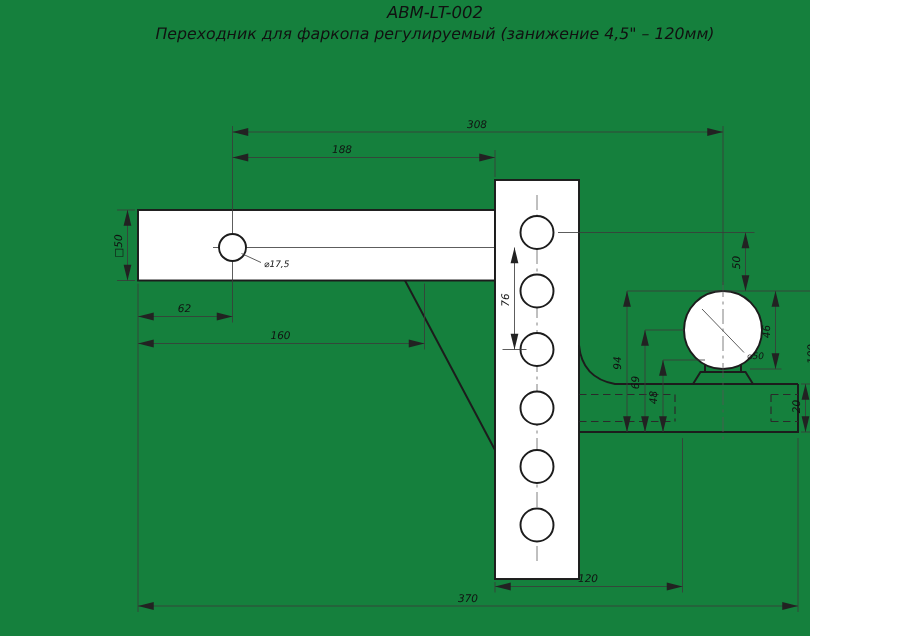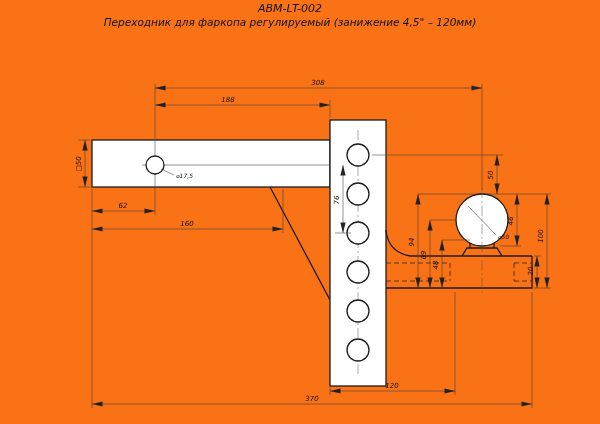--- a/index.html
+++ b/index.html
@@ -1,16 +1,16 @@
 <!DOCTYPE html>
 <html><head>
 <meta charset="utf-8">
 <style>
   html,body{margin:0;padding:0;background:#ffffff;}
-  .page{position:relative;width:600px;height:424px;background:#f97316;overflow:hidden;
+  .page{position:relative;width:540px;height:424px;background:#15803d;overflow:hidden;
         font-family:"DejaVu Sans",sans-serif;}
   svg{display:block;}
   .o  {stroke:#1c1c1c;stroke-width:1.3;fill:none;stroke-linejoin:miter;}
   .of {stroke:#1c1c1c;stroke-width:1.3;fill:#ffffff;}
   .d  {stroke:#3a3a3a;stroke-width:0.55;fill:none;}
   .dim{marker-start:url(#arrow);marker-end:url(#arrow);}
   .hid{stroke:#2a2a2a;stroke-width:0.8;fill:none;stroke-dasharray:5 3;}
   .cl {stroke:#555;stroke-width:0.5;fill:none;stroke-dasharray:10 3 2 3;}
   .lbl{font:italic 7px "DejaVu Sans",sans-serif;fill:#111;text-anchor:middle;}
   .lbl-s{font:italic 6px "DejaVu Sans",sans-serif;fill:#111;}

